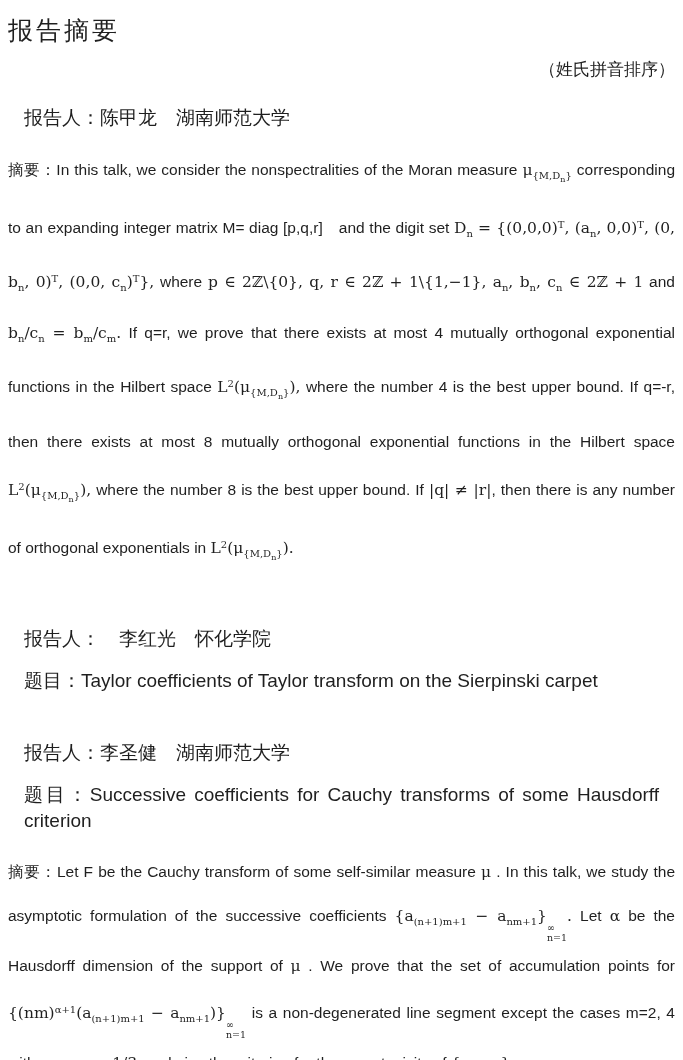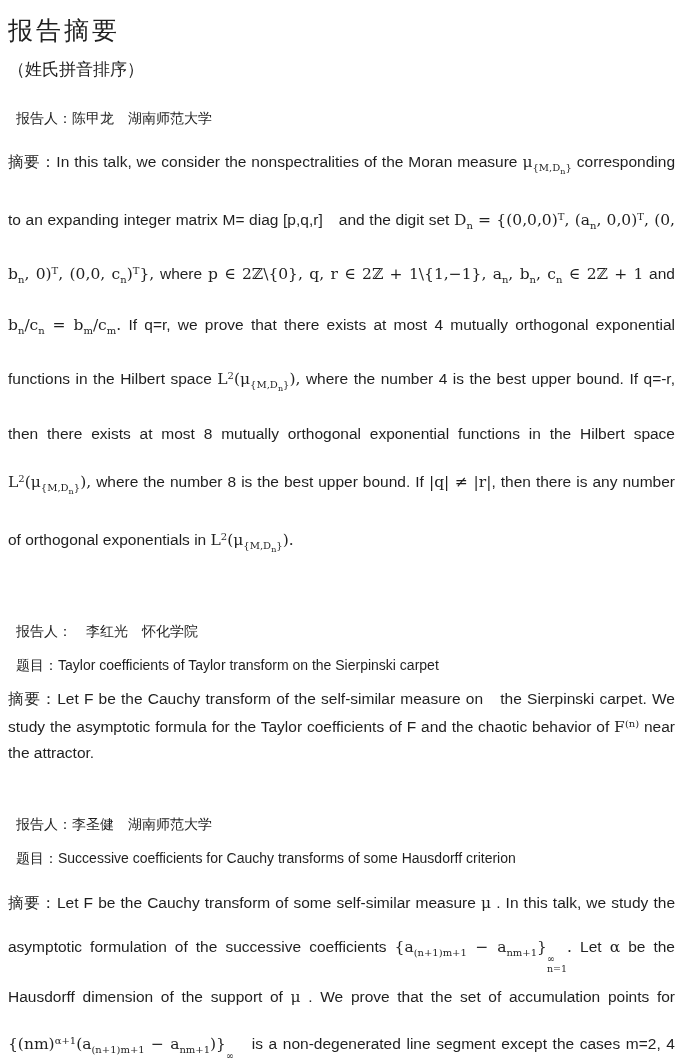--- a/index.html
+++ b/index.html
@@ -20,29 +20,29 @@
   .doc-title {
     font-family: "Liberation Serif", "DejaVu Serif", serif;
     font-size: 25px;
     font-weight: 400;
     letter-spacing: 3px;
     margin: 4px 0 0 0;
   }
   .doc-subtitle {
     font-family: Liberation Mono, monospace;
     font-size: 17px;
-    text-align: left;
+    text-align: right;
     margin-top: 11px;
   }
   section.talk { margin-top: 24px; }
   section.talk:nth-of-type(2) { margin-top: 46px; }
   section.talk:nth-of-type(3) { margin-top: 46px; }
   .line {
-    margin: 8px;
-    font-size: 14px;
+    margin: 16px;
+    font-size: 19px;
     line-height: 26px;
     text-align: justify;
   }
   .abstract {
     margin: 5px 0 0 0;
     font-size: 15.5px;
     text-align: justify;
   }
   .abs-0 { line-height: 45px; }
   .abs-1 { line-height: 25px; margin-top: 0; }
@@ -80,21 +80,20 @@
   <h1 class="doc-title">报告摘要</h1>
   <div class="doc-subtitle">（姓氏拼音排序）</div>
   <main id="sections">
       <section class="talk">
         <p class="line speaker">报告人：陈甲龙　湖南师范大学</p>
         <p class="abstract abs-0">摘要：In this talk, we consider the nonspectralities of the Moran measure <span class="m">μ</span><span class="m m-sub">{M,D</span><span class="m m-ssub">n</span><span class="m m-sub">}</span> corresponding to an expanding integer matrix M= diag [p,q,r]　and the digit set <span class="m">D</span><span class="m m-sub">n</span><span class="m"> = {(0,0,0)</span><span class="m m-sup">T</span><span class="m">, (a</span><span class="m m-sub">n</span><span class="m">, 0,0)</span><span class="m m-sup">T</span><span class="m">, (0, b</span><span class="m m-sub">n</span><span class="m">, 0)</span><span class="m m-sup">T</span><span class="m">, (0,0, c</span><span class="m m-sub">n</span><span class="m">)</span><span class="m m-sup">T</span><span class="m">},</span>  where  <span class="m">p ∈ 2ℤ\{0},  q, r ∈ 2ℤ + 1\{1,−1},  a</span><span class="m m-sub">n</span><span class="m">, b</span><span class="m m-sub">n</span><span class="m">, c</span><span class="m m-sub">n</span><span class="m"> ∈ 2ℤ + 1</span>  and  <span class="m">b</span><span class="m m-sub">n</span><span class="m">/c</span><span class="m m-sub">n</span><span class="m"> = b</span><span class="m m-sub">m</span><span class="m">/c</span><span class="m m-sub">m</span><span class="m">.</span> If q=r, we prove that there exists at most 4 mutually orthogonal exponential functions in the Hilbert space <span class="m">L</span><span class="m m-sup">2</span><span class="m">(μ</span><span class="m m-sub">{M,D</span><span class="m m-ssub">n</span><span class="m m-sub">}</span><span class="m">),</span> where the number 4 is the best upper bound. If q=-r, then there exists at most 8 mutually orthogonal exponential functions in the Hilbert space <span class="m">L</span><span class="m m-sup">2</span><span class="m">(μ</span><span class="m m-sub">{M,D</span><span class="m m-ssub">n</span><span class="m m-sub">}</span><span class="m">),</span> where the number 8 is the best upper bound. If <span class="m">|q| ≠ |r|</span>, then there is any number of orthogonal exponentials in <span class="m">L</span><span class="m m-sup">2</span><span class="m">(μ</span><span class="m m-sub">{M,D</span><span class="m m-ssub">n</span><span class="m m-sub">}</span><span class="m">).</span></p>
       </section>
       <section class="talk">
         <p class="line speaker">报告人：　李红光　怀化学院</p>
         <p class="line talk-title">题目：Taylor coefficients of Taylor transform on the Sierpinski carpet</p>
-        <p class="abstract abs-1">摘要：Let F be the Cauchy transform of the self-similar measure on　the Sierpinski carpet. We study the asymptotic formula for the Taylor coefficients of F and the chaotic behavior of <span class="m">F</span><span class="m m-sup">(n)</span> near the attractor.</p>
       </section>
       <section class="talk">
         <p class="line speaker">报告人：李圣健　湖南师范大学</p>
         <p class="line talk-title">题目：Successive coefficients for Cauchy transforms of some Hausdorff criterion</p>
         <p class="abstract abs-2">摘要：Let F be the Cauchy transform of some self-similar measure <span class="m">μ</span> . In this talk, we study the asymptotic formulation of the successive coefficients <span class="m">{a</span><span class="m m-sub">(n+1)m+1</span><span class="m"> − a</span><span class="m m-sub">nm+1</span><span class="m">}</span><span class="m m-stk">
             <span>∞</span>
             <span>n=1</span>
           </span><span class="m">.</span> Let <span class="m">α</span> be the Hausdorff dimension of the support of <span class="m">μ</span> . We prove that the set of accumulation points for <span class="m">{(nm)</span><span class="m m-sup">α+1</span><span class="m">(a</span><span class="m m-sub">(n+1)m+1</span><span class="m"> − a</span><span class="m m-sub">nm+1</span><span class="m">)}</span><span class="m m-stk">
             <span>∞</span>
             <span>n=1</span>

